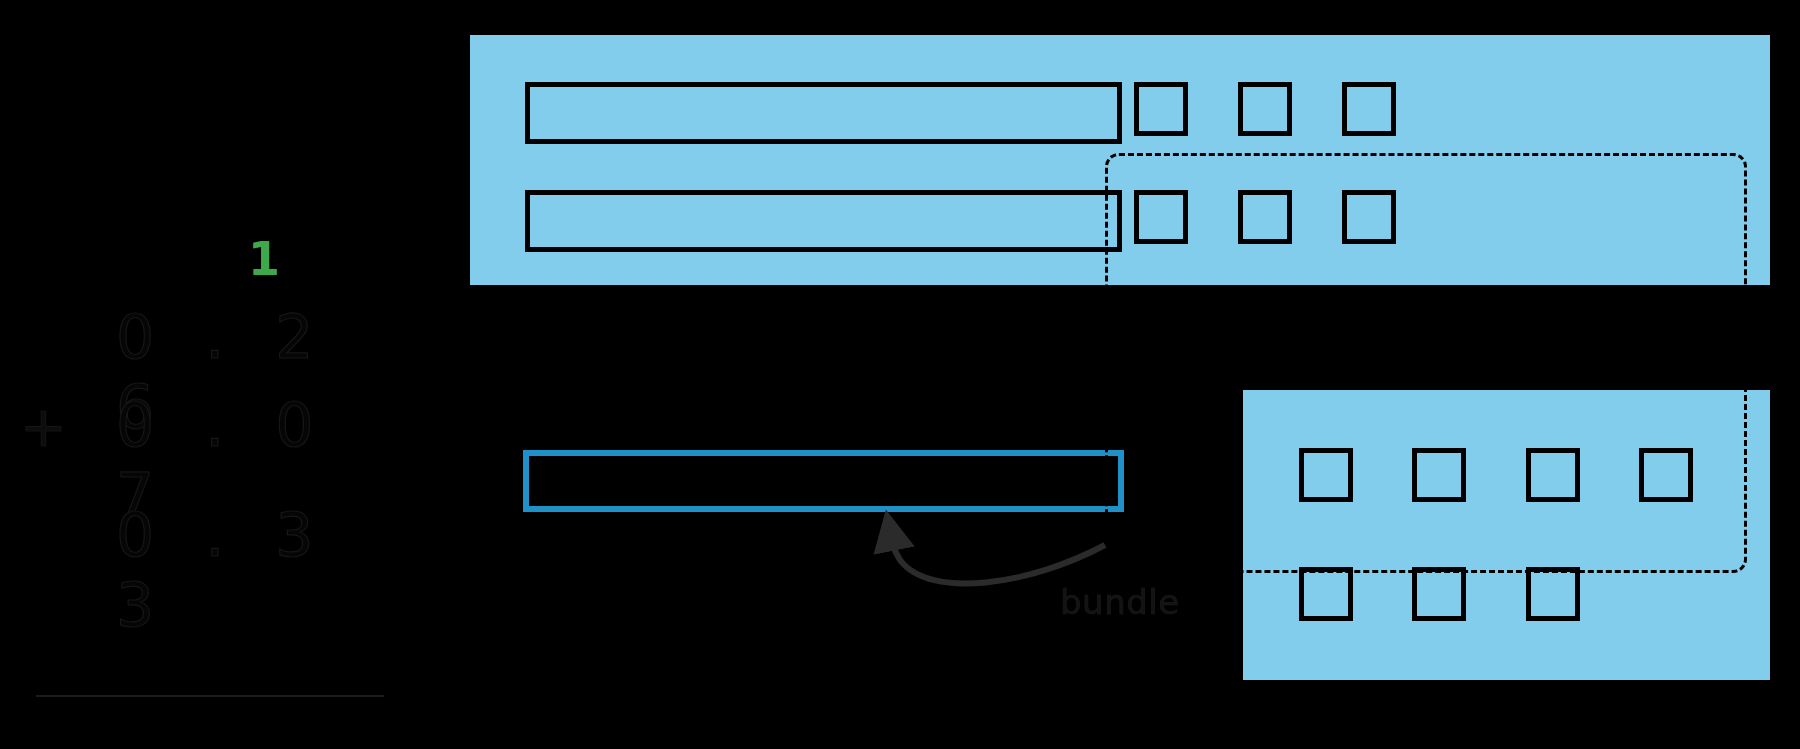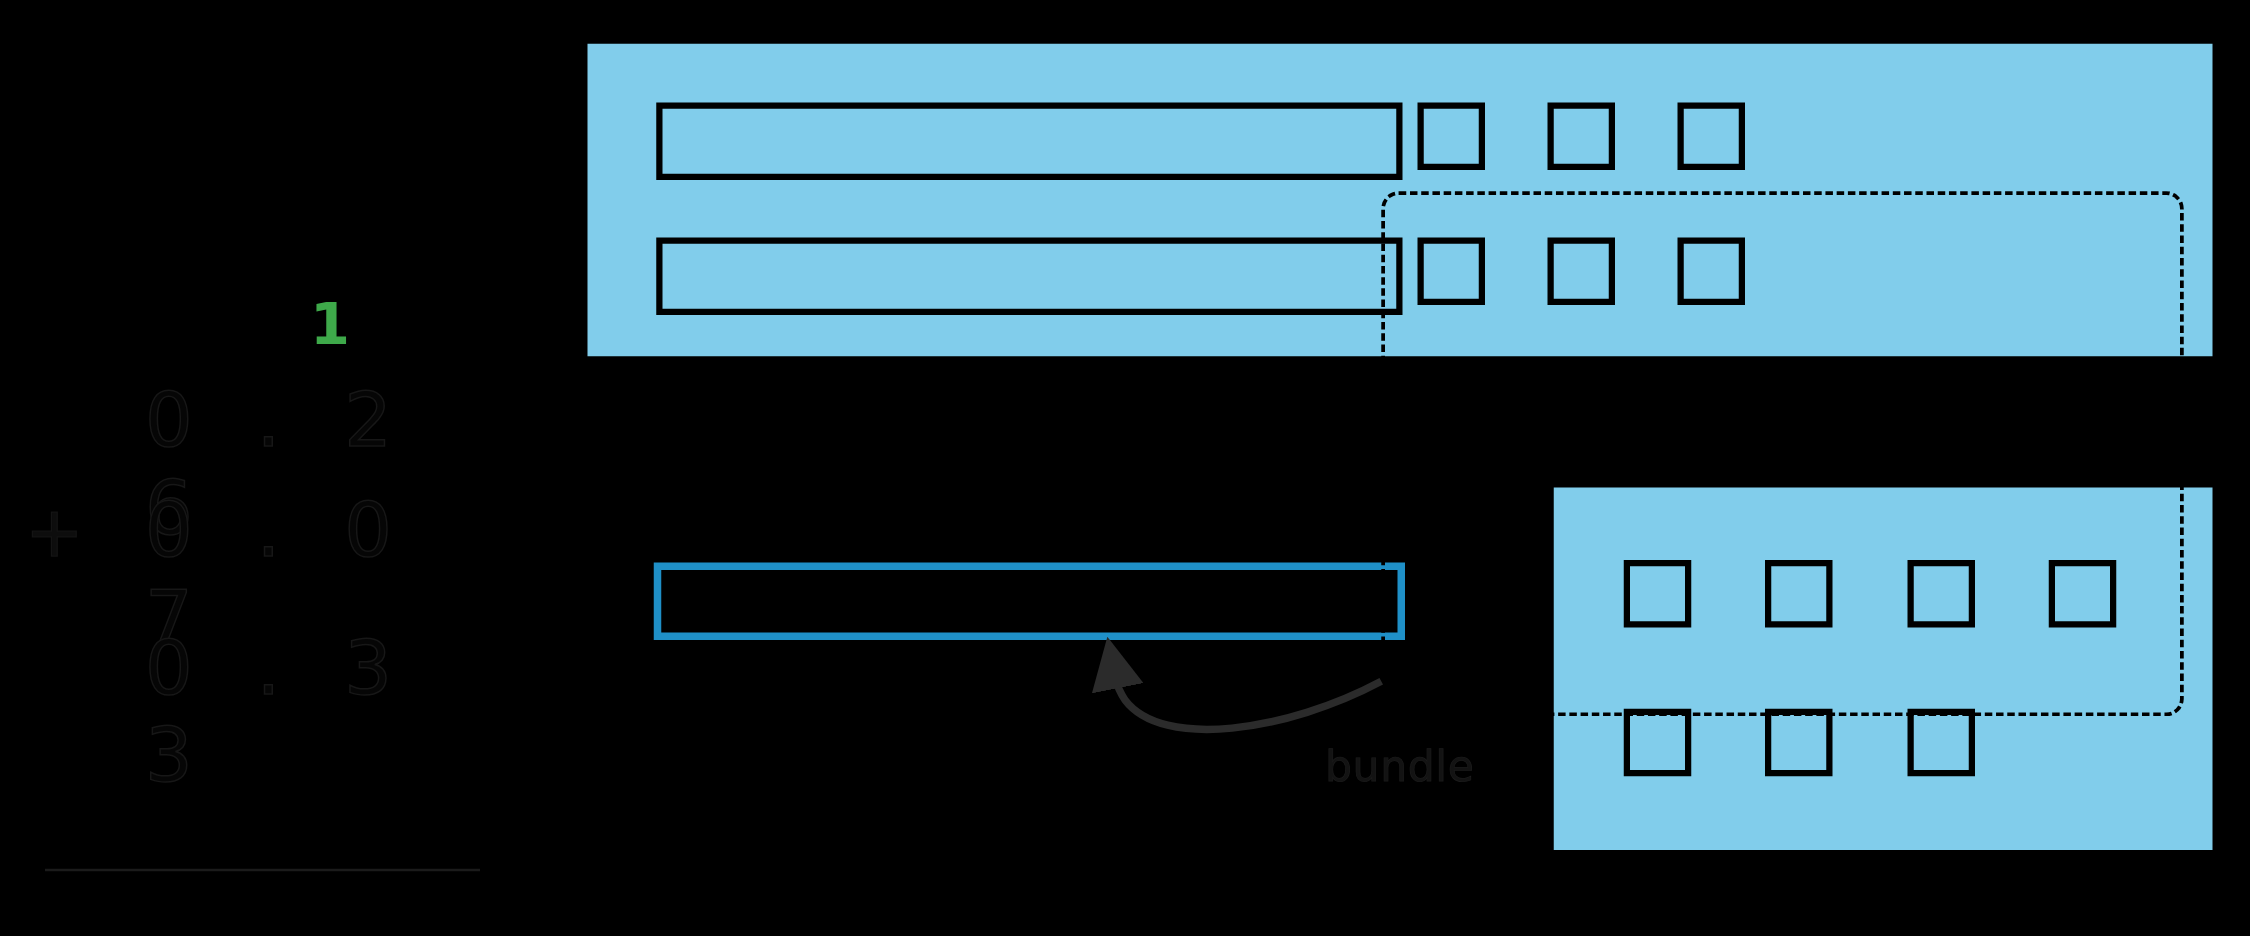--- a/index.html
+++ b/index.html
@@ -129,21 +129,21 @@
   #overlay {
     position: absolute;
     left: 0; top: 0;
     width: 1800px; height: 749px;
     pointer-events: none;
   }
 
   #bundle-label {
     position: absolute;
     left: 1060px;
-    top: 594px;
+    top: 582px;
     font-size: 34px;
     color: #131313;
     -webkit-text-stroke: 0.6px #1c1c1c;
     letter-spacing: 0.5px;
   }
 </style>
 </head>
 <body>
 
 <div id="stage">

